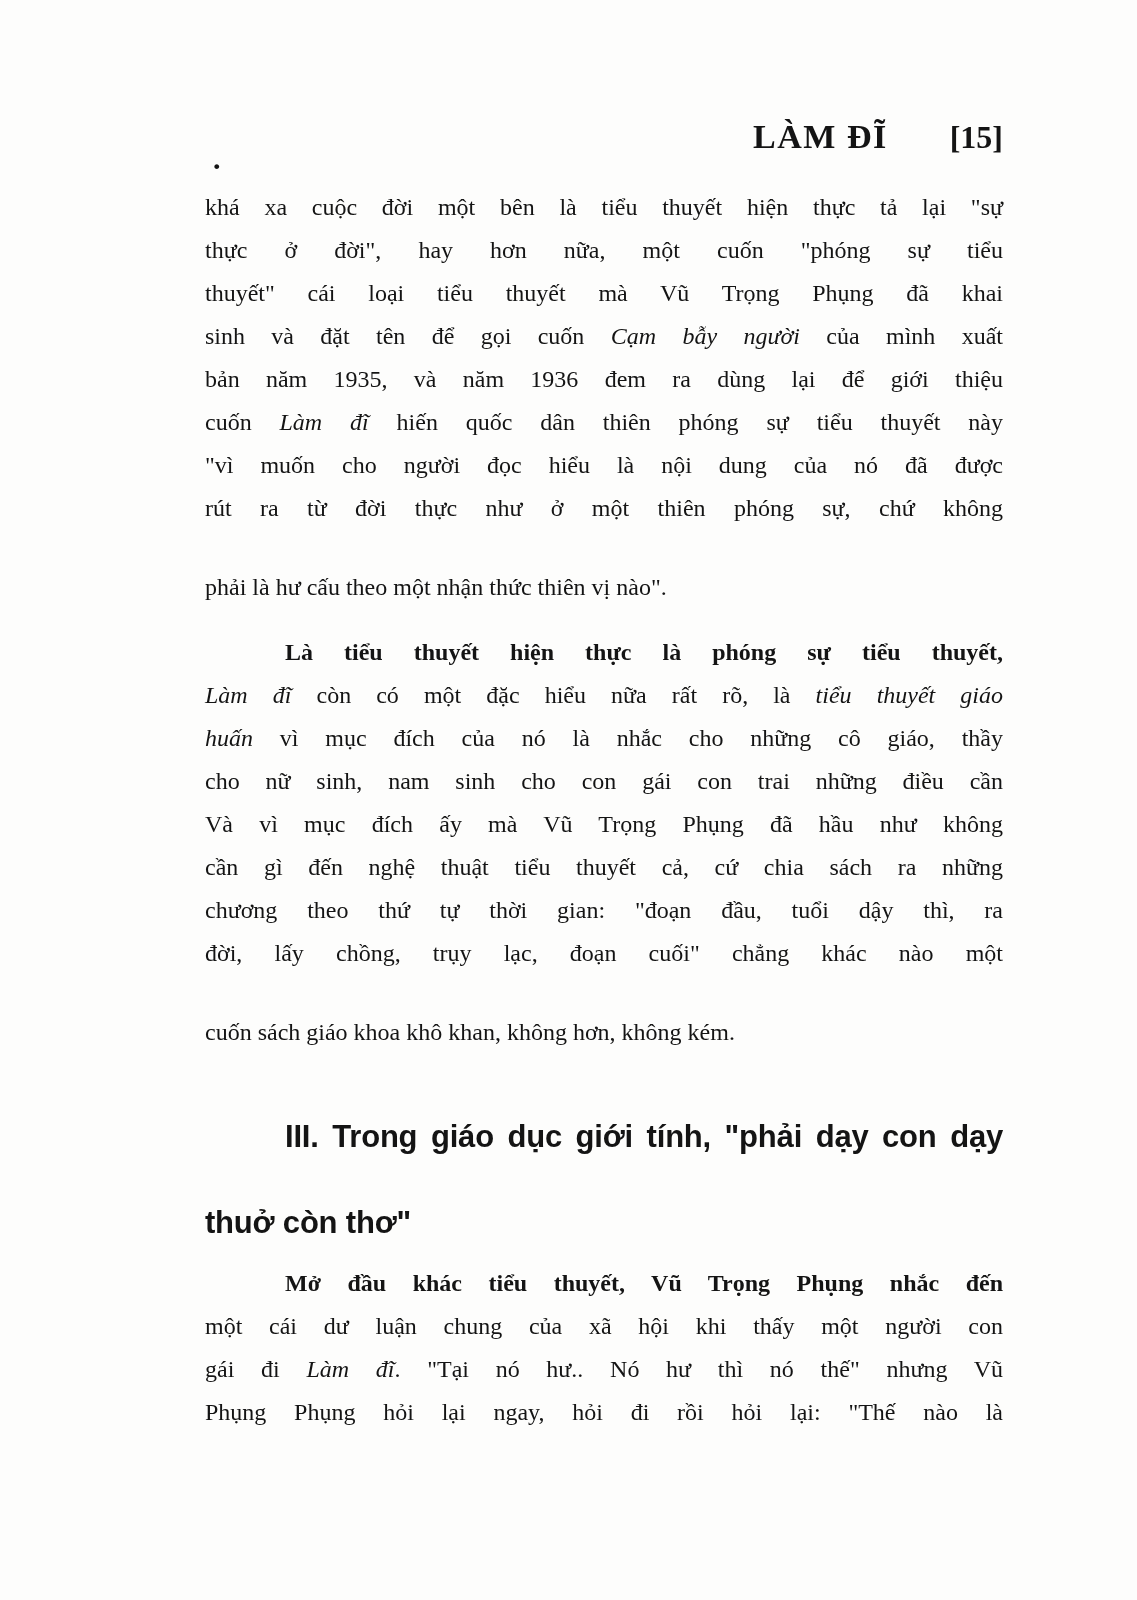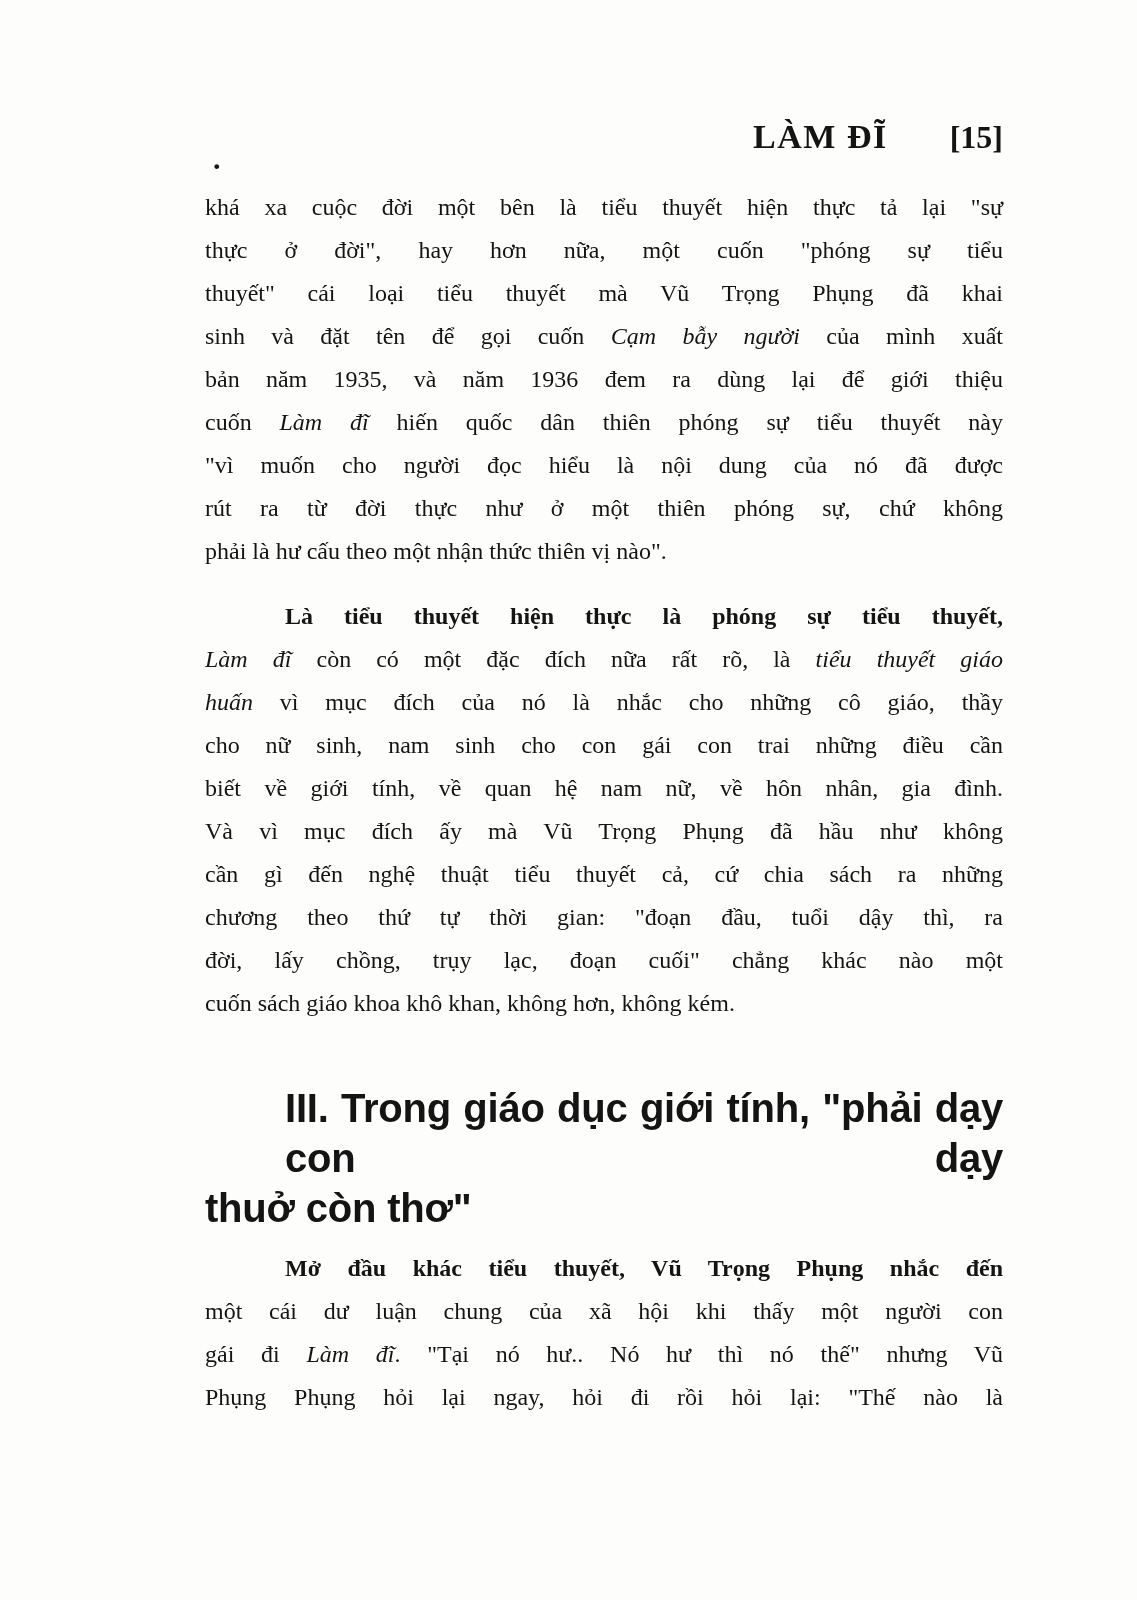--- a/index.html
+++ b/index.html
@@ -52,26 +52,26 @@
   }
   .line {
     font-size: 24px;
     line-height: 43px;
     text-align: justify;
     text-align-last: justify;
   }
   .heading .line {
     font-family: "Liberation Sans", sans-serif;
     font-weight: bold;
-    font-size: 40px;
+    font-size: 31px;
     line-height: 50px;
     letter-spacing: -0.2px;
   }
   .line.indent { padding-left: 80px; font-weight: bold; }
-  .line.last { text-align-last: left; }
+  .line.last { text-align-last: left; margin-top: 36px; }
   .italic { font-style: italic; }
 </style>
 </head>
 <body>
 
 <div class="page">
   <div class="text-col">
     <span class="stray-mark">.</span>
     <div class="running-header">
       <span class="header-title">LÀM ĐĨ</span>
@@ -84,24 +84,23 @@
           <div class="line"><span>thuyết" cái loại tiểu thuyết mà Vũ Trọng Phụng đã khai</span></div>
           <div class="line"><span>sinh và đặt tên để gọi cuốn </span><span class="italic">Cạm bẫy người</span><span> của mình xuất</span></div>
           <div class="line"><span>bản năm 1935, và năm 1936 đem ra dùng lại để giới thiệu</span></div>
           <div class="line"><span>cuốn </span><span class="italic">Làm đĩ</span><span> hiến quốc dân thiên phóng sự tiểu thuyết này</span></div>
           <div class="line"><span>"vì muốn cho người đọc hiểu là nội dung của nó đã được</span></div>
           <div class="line"><span>rút ra từ đời thực như ở một thiên phóng sự, chứ không</span></div>
           <div class="line last"><span>phải là hư cấu theo một nhận thức thiên vị nào".</span></div>
         </div>
         <div class="block body-para">
           <div class="line indent"><span>Là tiểu thuyết hiện thực là phóng sự tiểu thuyết,</span></div>
-          <div class="line"><span class="italic">Làm đĩ</span><span> còn có một đặc đích nữa rất rõ, là </span><span class="italic">tiểu thuyết giáo</span></div>
+          <div class="line"><span class="italic">Làm đĩ</span><span> còn có một đặc hiểu nữa rất rõ, là </span><span class="italic">tiểu thuyết giáo</span></div>
           <div class="line"><span class="italic">huấn</span><span> vì mục đích của nó là nhắc cho những cô giáo, thầy</span></div>
           <div class="line"><span>cho nữ sinh, nam sinh cho con gái con trai những điều cần</span></div>
-          <div class="line"><span>biết về giới tính, về quan hệ nam nữ, về hôn nhân, gia đình.</span></div>
           <div class="line"><span>Và vì mục đích ấy mà Vũ Trọng Phụng đã hầu như không</span></div>
           <div class="line"><span>cần gì đến nghệ thuật tiểu thuyết cả, cứ chia sách ra những</span></div>
           <div class="line"><span>chương theo thứ tự thời gian: "đoạn đầu, tuổi dậy thì, ra</span></div>
           <div class="line"><span>đời, lấy chồng, trụy lạc, đoạn cuối" chẳng khác nào một</span></div>
           <div class="line last"><span>cuốn sách giáo khoa khô khan, không hơn, không kém.</span></div>
         </div>
         <div class="block heading">
           <div class="line indent"><span>III. Trong giáo dục giới tính, "phải dạy con dạy</span></div>
           <div class="line last"><span>thuở còn thơ"</span></div>
         </div>

